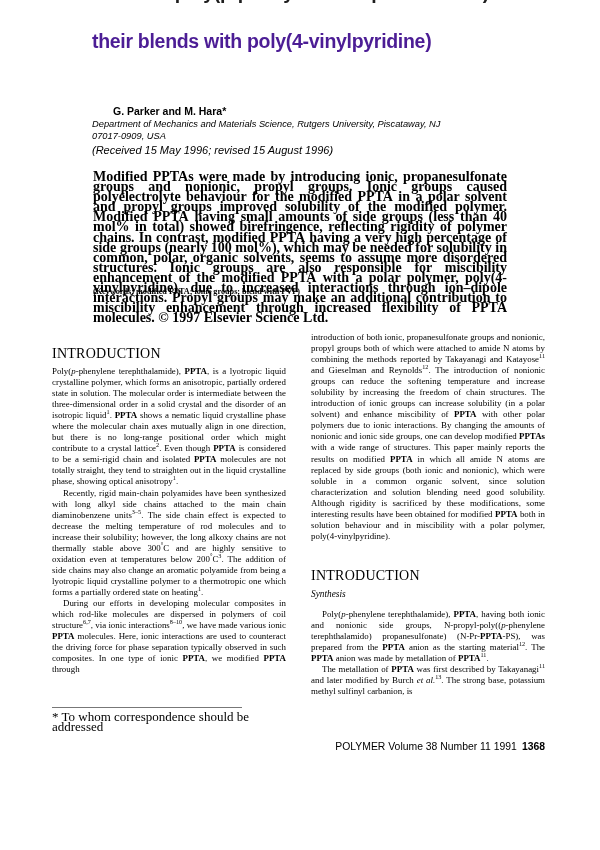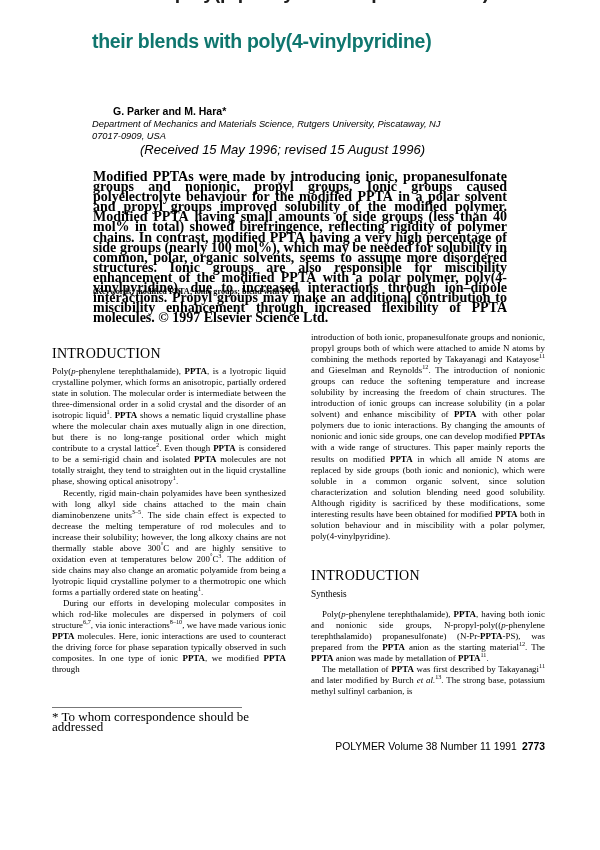--- a/index.html
+++ b/index.html
@@ -32,21 +32,21 @@
     left: 92px;
     top: 28px;
     width: 440px;
   }
   .title-line {
     font-family: "Liberation Sans", sans-serif;
     font-weight: bold;
     font-size: 19.5px;
     line-height: 27px;
     letter-spacing: -0.3px;
-    color: #0f766e;
+    color: #4c1d95;
     white-space: nowrap;
   }
   
   .title-line-clipped {
     position: absolute;
     left: 0;
     top: -28px;
     height: 30px;
     overflow: hidden;
     width: 440px;
@@ -87,24 +87,23 @@
     line-height: 11.6px;
   }
   .affiliation div { white-space: nowrap; }
   .received {
     position: absolute;
     left: 92px;
     top: 144px;
     width: 450px;
     font-family: "Liberation Sans", sans-serif;
     font-style: italic;
-    font-size: 13px;
+    font-size: 11px;
     line-height: 12px;
     white-space: nowrap;
-    margin-left: 48px;
   }
 
   
   .abstract {
     position: absolute;
     left: 93px;
     top: 172px;
     width: 414px;
     font-size: 14px;
     line-height: 10.1px;
@@ -138,20 +137,21 @@
   .col-right { left: 311px; }
 
   .sec-head {
     font-size: 14px;
     line-height: 13px;
     margin: 15px 0 6px 0;
     letter-spacing: 0.25px;
   }
   .sub-head {
     font-size: 9.3px;
+    font-style: italic;
     line-height: 12px;
     margin: 0 0 3px 0;
   }
   .col p {
     margin: 0;
     text-indent: 11px;
   }
   .col p.noindent { text-indent: 0; }
   .col p + p { margin-top: 0px; }
 
@@ -237,16 +237,16 @@
     <div class="sub-head">Synthesis</div>
     <div class="sec-gap-sm"></div>
     <p>Poly(<i>p</i>-phenylene terephthalamide), <b class="sm">PPTA</b>, having both ionic and nonionic side groups, N-propyl-poly((<i>p</i>-phenylene terephthalamido) propanesulfonate) (N-Pr-<b class="sm">PPTA</b>-PS), was prepared from the <b class="sm">PPTA</b> anion as the starting material<sup>12</sup>. The <b class="sm">PPTA</b> anion was made by metallation of <b class="sm">PPTA</b><sup>11</sup>.</p>
     <p>The metallation of <b class="sm">PPTA</b> was first described by Takayanagi<sup>11</sup> and later modified by Burch <i>et al.</i><sup>13</sup>. The strong base, potassium methyl sulfinyl carbanion, is</p>
   </div>
 
   <div class="footnote-rule"></div>
   <div class="footnote">* To whom correspondence should be addressed</div>
 
   <div class="footer">
-    <span>POLYMER Volume 38 Number 11 1991</span><span class="pageno">2773</span>
+    <span>POLYMER Volume 38 Number 11 1991</span><span class="pageno">1368</span>
   </div>
 
 </div>
 
 </body></html>

